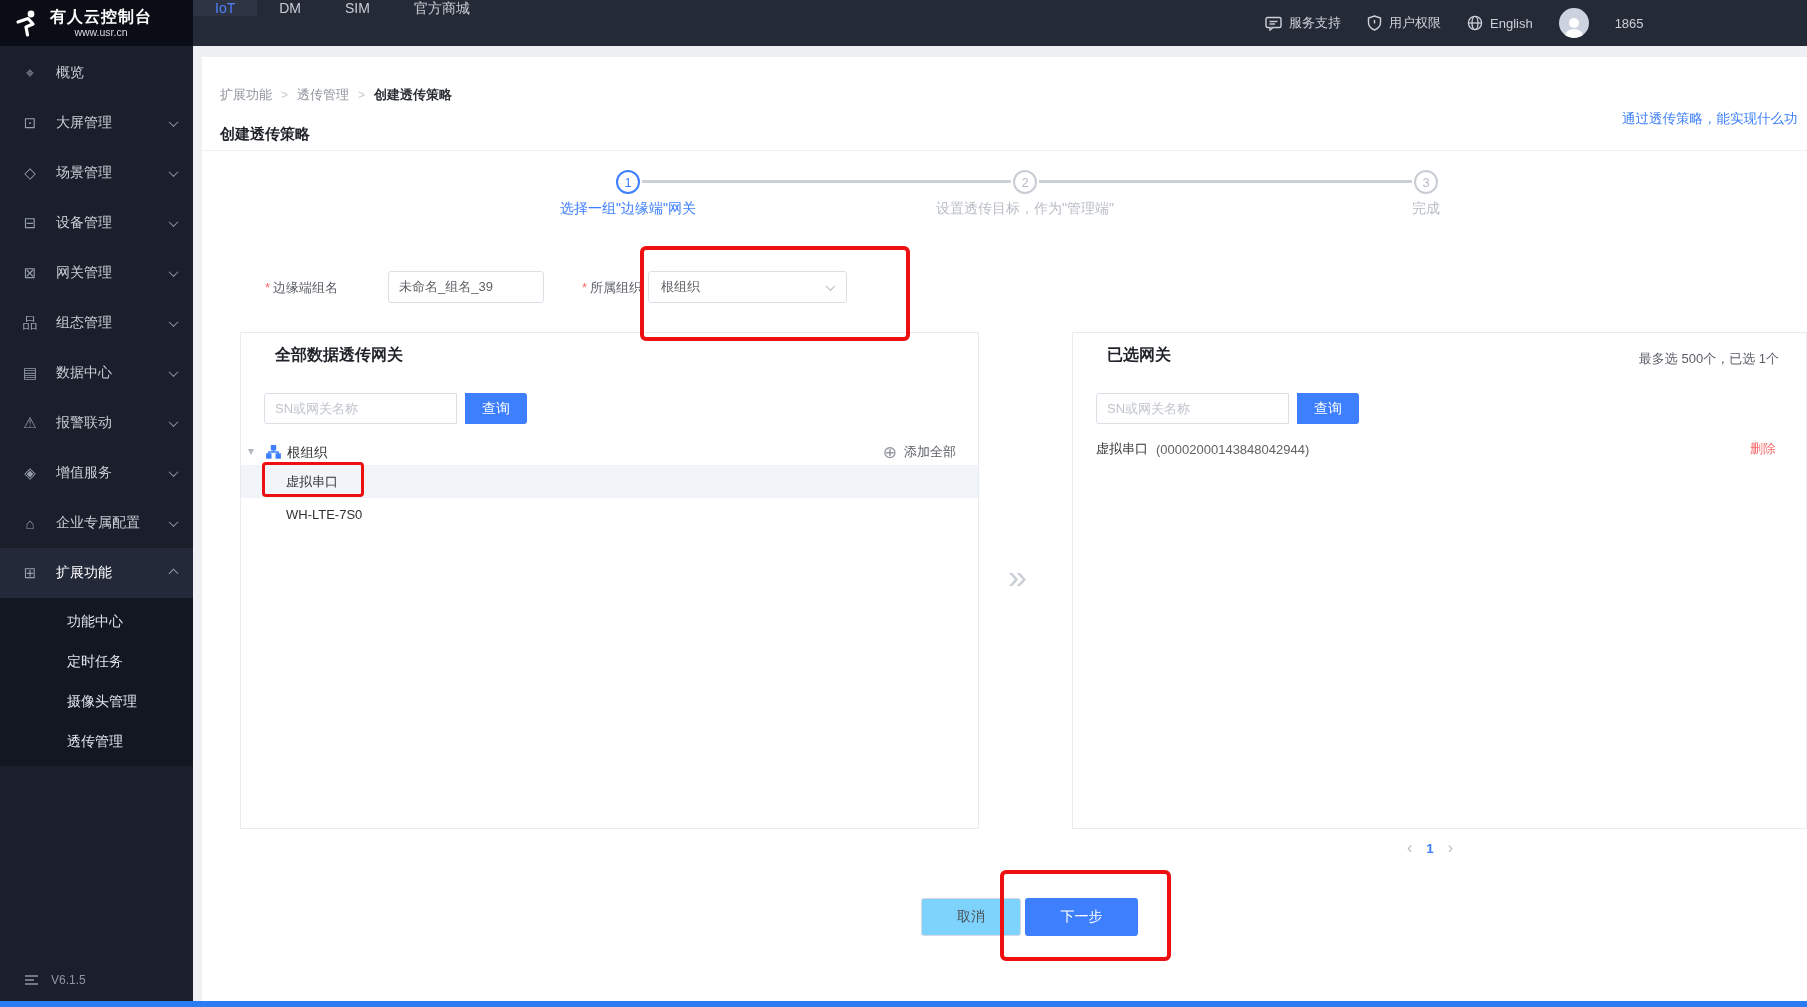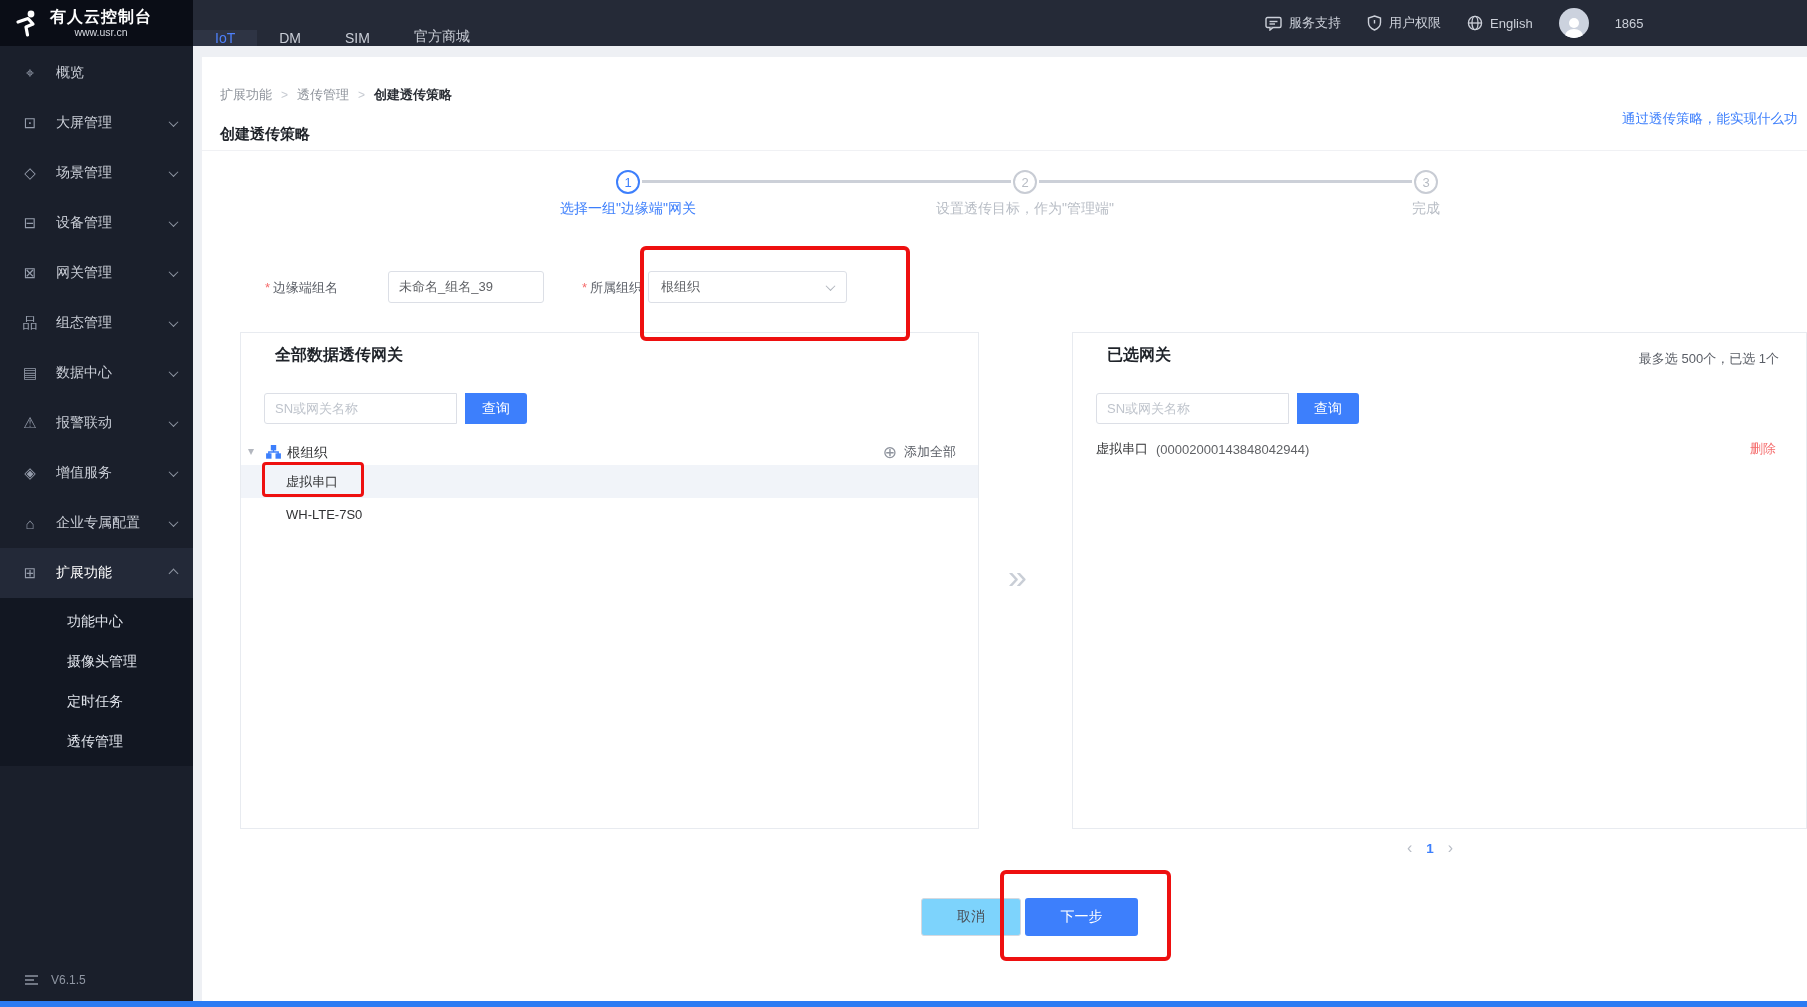--- a/index.html
+++ b/index.html
@@ -6,21 +6,21 @@
   html,body { background:#e8eaee; }
   body { font-family:"Liberation Sans","DejaVu Sans",sans-serif; }
   .screen { position:relative; width:1807px; height:1007px; background:#eef0f4; overflow:hidden; }
 
   
   .logo-block { position:absolute; left:0; top:0; width:193px; height:46px; background:#0a0d16;
     display:flex; align-items:center; padding-left:12px; gap:8px; }
   .logo-texts { display:flex; flex-direction:column; align-items:center; }
   .logo-title { color:#ffffff; font-size:16px; font-weight:bold; letter-spacing:1px; line-height:18px; }
   .logo-sub { color:#d6d9e0; font-size:10.5px; line-height:12px; }
-  .topbar { position:absolute; left:193px; top:0; right:0; height:46px; background:#252a37; display:flex; align-items:flex-end; }
+  .topbar { position:absolute; left:193px; top:0; right:0; height:46px; background:#252a37; display:flex; align-items:flex-start; }
   .tab { min-width:52px; padding:0 22px; display:flex; align-items:center; justify-content:center;
     color:#c9cdd6; font-size:14px; cursor:pointer; }
   .tab.active { background:#2e3444; color:#4e80fb; }
   .topbar-right { position:absolute; left:1265px; top:0; height:46px; display:flex; align-items:center; gap:26px; color:#ccd0d9; font-size:13px; white-space:nowrap; }
   .tb-item { display:flex; align-items:center; gap:7px; cursor:pointer; }
   .tb-icon svg { display:block; }
   .avatar { width:30px; height:30px; border-radius:50%; background:#ccd2de; display:flex; align-items:flex-end; justify-content:center; overflow:hidden; }
 
   
   .sidebar { position:absolute; left:0; top:46px; width:193px; height:955px; background:#1a1f2b; }
@@ -221,22 +221,22 @@
       <span class="side-label">企业专属配置</span>
       <span class="chev down"></span>
     </div>
     <div class="side-item active">
       <span class="side-icon">⊞</span>
       <span class="side-label">扩展功能</span>
       <span class="chev up"></span>
     </div>
     <div class="submenu">
       <div class="sub-item">功能中心</div>
+      <div class="sub-item">定时任务</div>
       <div class="sub-item">摄像头管理</div>
-      <div class="sub-item">定时任务</div>
       <div class="sub-item">透传管理</div>
     </div>
     <div class="side-bottom">
       <span class="tb-icon">
         <svg width="15" height="12" viewBox="0 0 15 12" stroke="#8f96a3" stroke-width="1.5">
           <line x1="1" y1="2" x2="14" y2="2"></line>
             <line x1="1" y1="6" x2="10" y2="6"></line>
             <line x1="1" y1="10" x2="14" y2="10"></line>
         </svg>
       </span>

